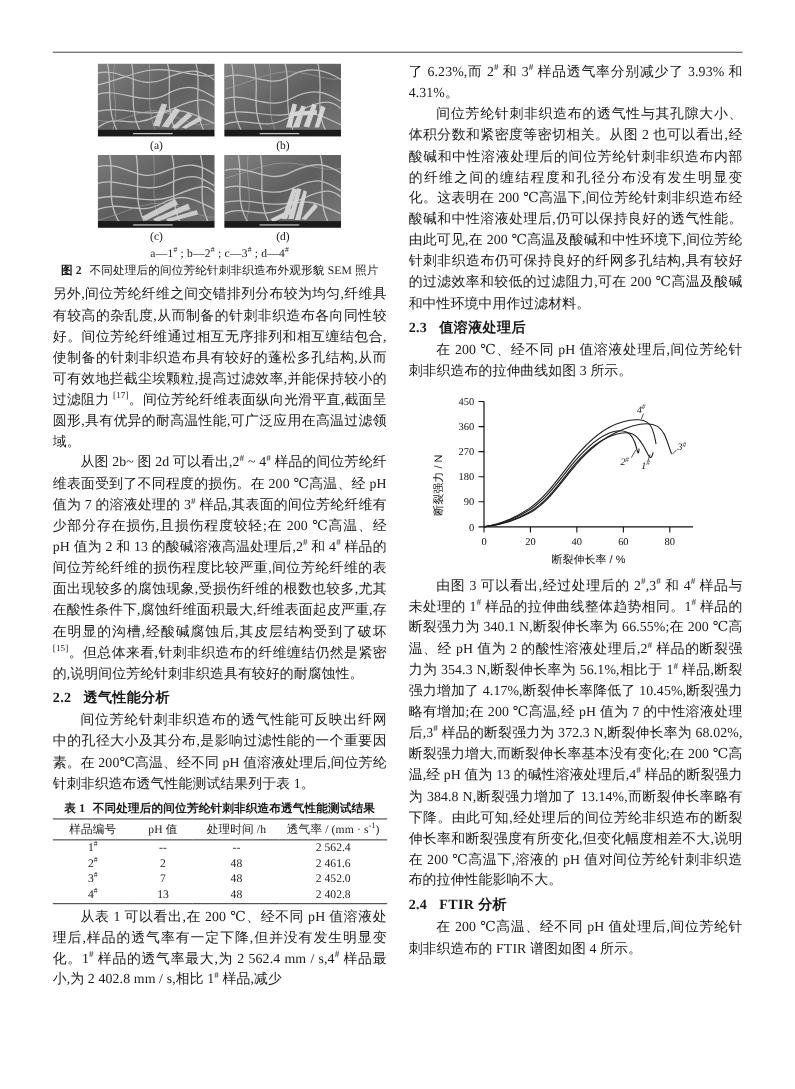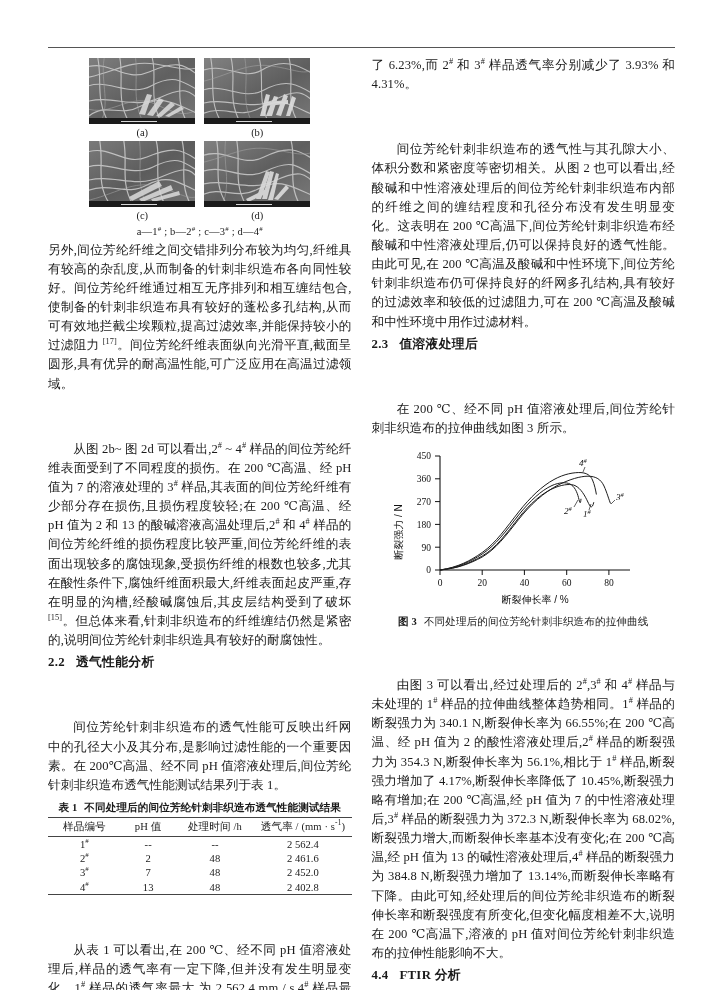--- a/index.html
+++ b/index.html
@@ -62,21 +62,21 @@
   .col { width: 307px; position: relative; }
 
   p {
     margin: 0;
     font-size: 12.6px;
     line-height: 1.52;
     text-align: justify;
     text-justify: inter-ideograph;
     letter-spacing: .1px;
   }
-  p.indent { text-indent: 2em; margin-top: 46px; }
+  p.indent { text-indent: 2em; }
   sup { font-size: .66em; vertical-align: super; line-height: 0; }
 
   h3.section {
     margin: 3px 0 1px 0;
     font-size: 12.8px;
     font-weight: bold;
     line-height: 1.5;
     letter-spacing: .3px;
   }
   h3.section .num { margin-right: 11px; font-weight: bold; }
@@ -330,20 +330,23 @@
             </div>
             <div class="sem-label">(d)</div>
           </div>
 
         </div>
 
         <div class="sem-legend">
           a—1<sup>#</sup> ; b—2<sup>#</sup> ; c—3<sup>#</sup> ; d—4<sup>#</sup>
         </div>
 
+        <div class="figcap">
+          <span class="fignum">图 2</span><span>不同处理后的间位芳纶针刺非织造布外观形貌 SEM 照片</span>
+        </div>
       </div>
 
       <p>另外,间位芳纶纤维之间交错排列分布较为均匀,纤维具有较高的杂乱度,从而制备的针刺非织造布各向同性较好。间位芳纶纤维通过相互无序排列和相互缠结包合,使制备的针刺非织造布具有较好的蓬松多孔结构,从而可有效地拦截尘埃颗粒,提高过滤效率,并能保持较小的过滤阻力 <sup>[17]</sup>。间位芳纶纤维表面纵向光滑平直,截面呈圆形,具有优异的耐高温性能,可广泛应用在高温过滤领域。</p>
 
       <p class="indent">从图 2b~ 图 2d 可以看出,2<sup>#</sup> ~ 4<sup>#</sup> 样品的间位芳纶纤维表面受到了不同程度的损伤。在 200 ℃高温、经 pH 值为 7 的溶液处理的 3<sup>#</sup> 样品,其表面的间位芳纶纤维有少部分存在损伤,且损伤程度较轻;在 200 ℃高温、经 pH 值为 2 和 13 的酸碱溶液高温处理后,2<sup>#</sup> 和 4<sup>#</sup> 样品的间位芳纶纤维的损伤程度比较严重,间位芳纶纤维的表面出现较多的腐蚀现象,受损伤纤维的根数也较多,尤其在酸性条件下,腐蚀纤维面积最大,纤维表面起皮严重,存在明显的沟槽,经酸碱腐蚀后,其皮层结构受到了破坏 <sup>[15]</sup>。但总体来看,针刺非织造布的纤维缠结仍然是紧密的,说明间位芳纶针刺非织造具有较好的耐腐蚀性。</p>
 
       <h3 class="section">
         <span class="num">2.2</span><span>透气性能分析</span>
       </h3>
 
@@ -471,29 +474,26 @@
           </g>
 
           <g font-family="Liberation Serif, serif" font-size="9" fill="#111" font-style="italic">
             <text x="205" y="73">1<tspan font-size="6.5" dy="-3">#</tspan></text>
             <text x="186" y="70">2<tspan font-size="6.5" dy="-3">#</tspan></text>
             <text x="238" y="56">3<tspan font-size="6.5" dy="-3">#</tspan></text>
             <text x="201" y="22">4<tspan font-size="6.5" dy="-3">#</tspan></text>
           </g>
         </svg>
 
-        <div class="figcap">
-          <span class="fignum">图 3</span><span>不同处理后的间位芳纶针刺非织造布的拉伸曲线</span>
-        </div>
       </div>
 
       <p class="indent sp-top">由图 3 可以看出,经过处理后的 2<sup>#</sup>,3<sup>#</sup> 和 4<sup>#</sup> 样品与未处理的 1<sup>#</sup> 样品的拉伸曲线整体趋势相同。1<sup>#</sup> 样品的断裂强力为 340.1 N,断裂伸长率为 66.55%;在 200 ℃高温、经 pH 值为 2 的酸性溶液处理后,2<sup>#</sup> 样品的断裂强力为 354.3 N,断裂伸长率为 56.1%,相比于 1<sup>#</sup> 样品,断裂强力增加了 4.17%,断裂伸长率降低了 10.45%,断裂强力略有增加;在 200 ℃高温,经 pH 值为 7 的中性溶液处理后,3<sup>#</sup> 样品的断裂强力为 372.3 N,断裂伸长率为 68.02%,断裂强力增大,而断裂伸长率基本没有变化;在 200 ℃高温,经 pH 值为 13 的碱性溶液处理后,4<sup>#</sup> 样品的断裂强力为 384.8 N,断裂强力增加了 13.14%,而断裂伸长率略有下降。由此可知,经处理后的间位芳纶非织造布的断裂伸长率和断裂强度有所变化,但变化幅度相差不大,说明在 200 ℃高温下,溶液的 pH 值对间位芳纶针刺非织造布的拉伸性能影响不大。</p>
 
       <h3 class="section">
-        <span class="num">4.4</span><span>FTIR 分析</span>
+        <span class="num">2.4</span><span>FTIR 分析</span>
       </h3>
 
       <p class="indent">在 200 ℃高温、经不同 pH 值处理后,间位芳纶针刺非织造布的 FTIR 谱图如图 4 所示。</p>
 
     </div>
 
   </div>
 </div>
 
 </body></html>

